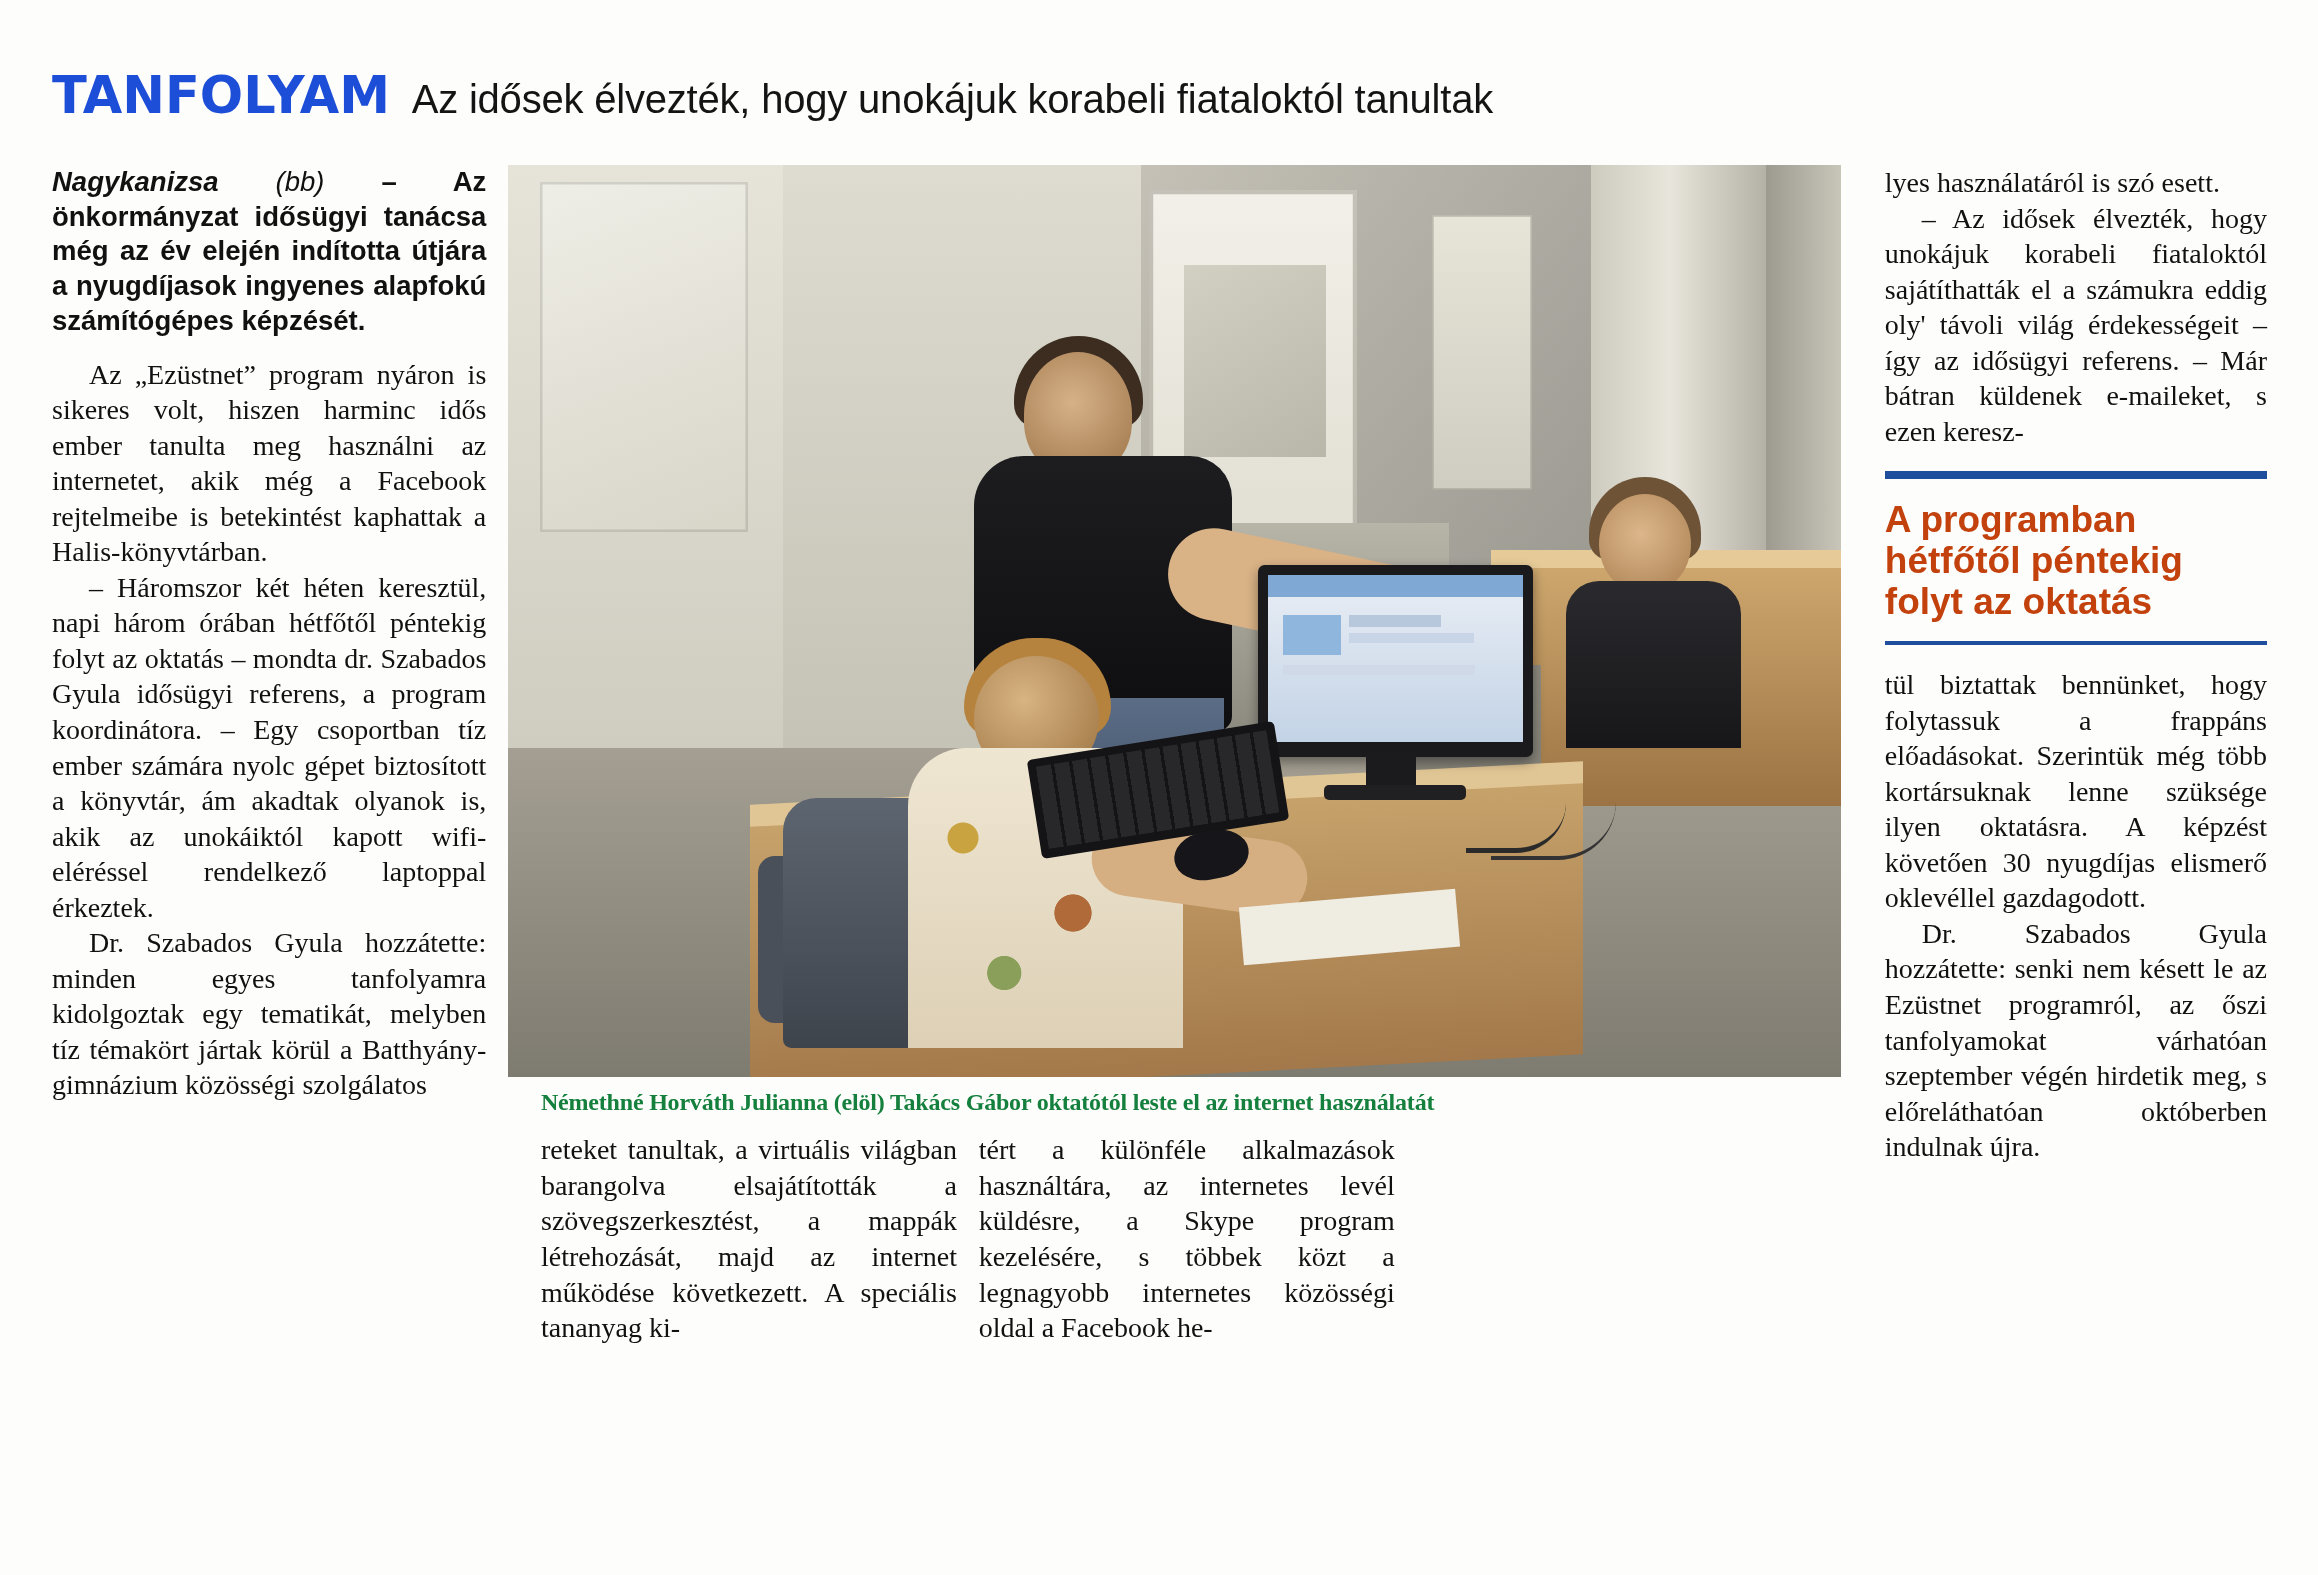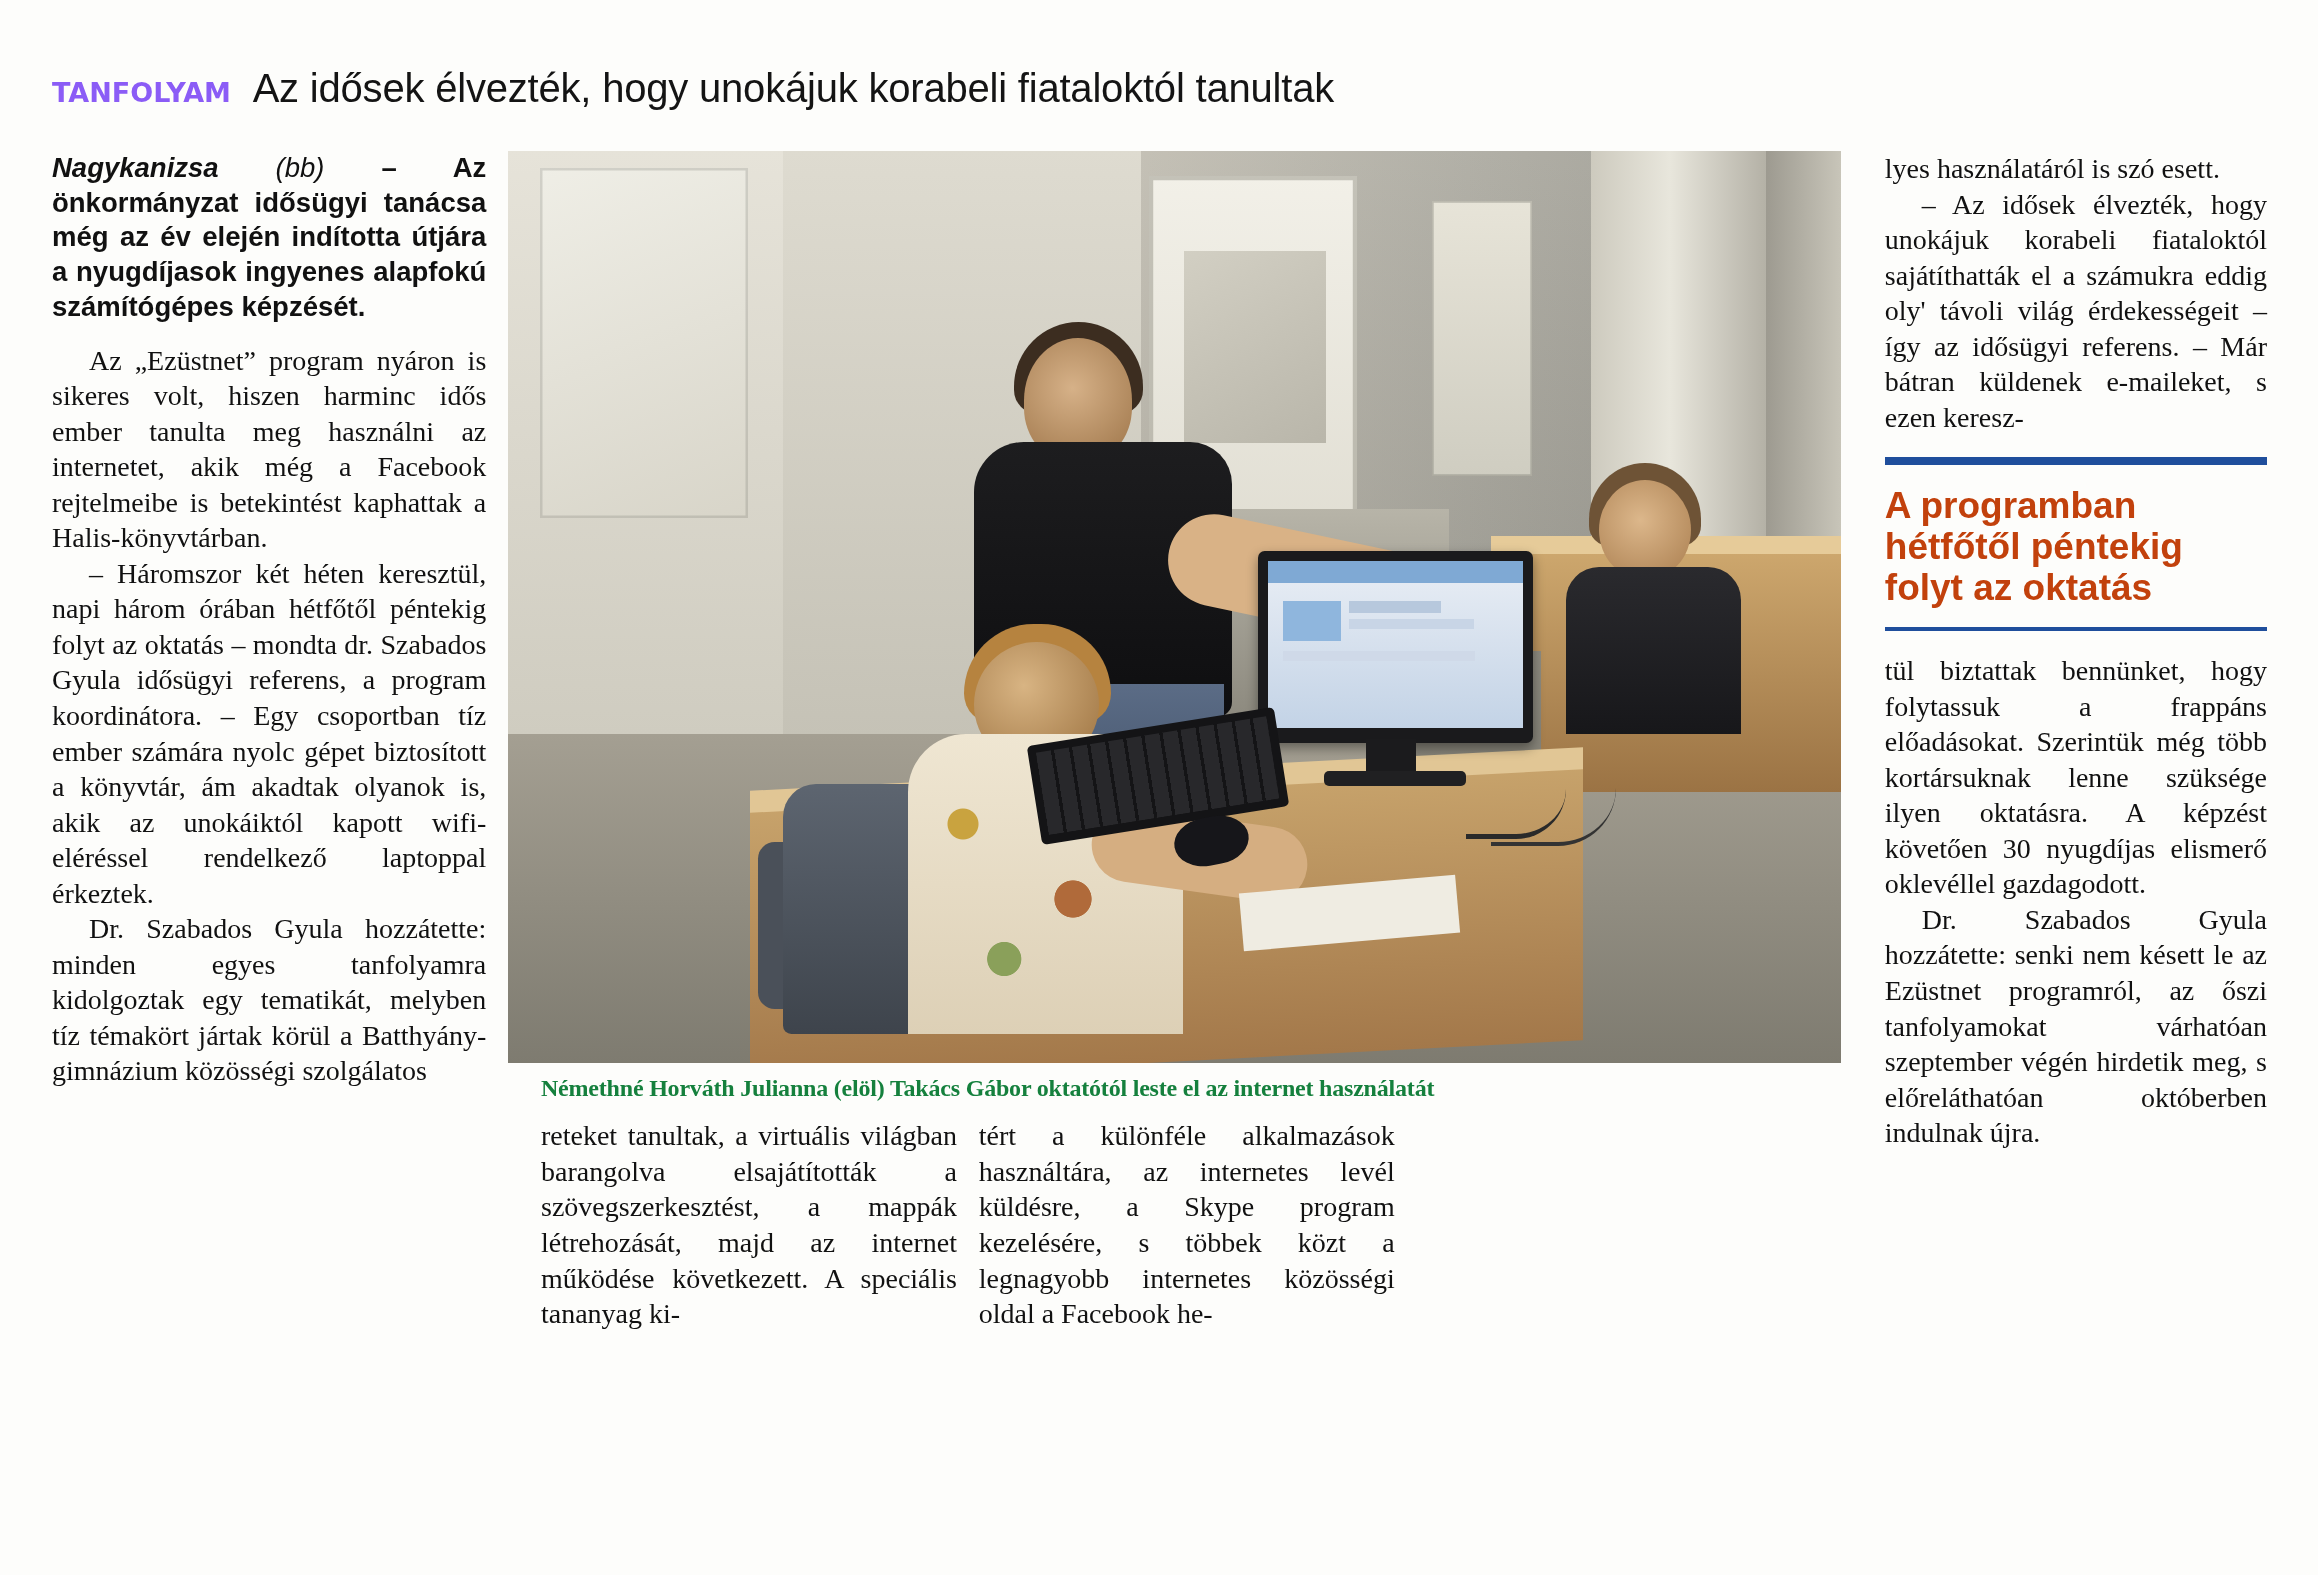--- a/index.html
+++ b/index.html
@@ -36,22 +36,22 @@
   }
   .subhead-row {
     display: flex;
     align-items: baseline;
     margin-top: 33px;
     white-space: nowrap;
   }
   .kicker {
     font-family: "DejaVu Sans", sans-serif;
     font-weight: 700;
-    font-size: 27px;
-    color: #8b5cf6;
+    font-size: 51px;
+    color: #1d4ed8;
     letter-spacing: 0px;
     margin-right: 21.7px;
   }
   .subhead {
     font-family: "Liberation Sans", sans-serif;
     font-weight: 400;
     font-size: 40px;
     color: #141414;
     letter-spacing: -0.2px;
   }

